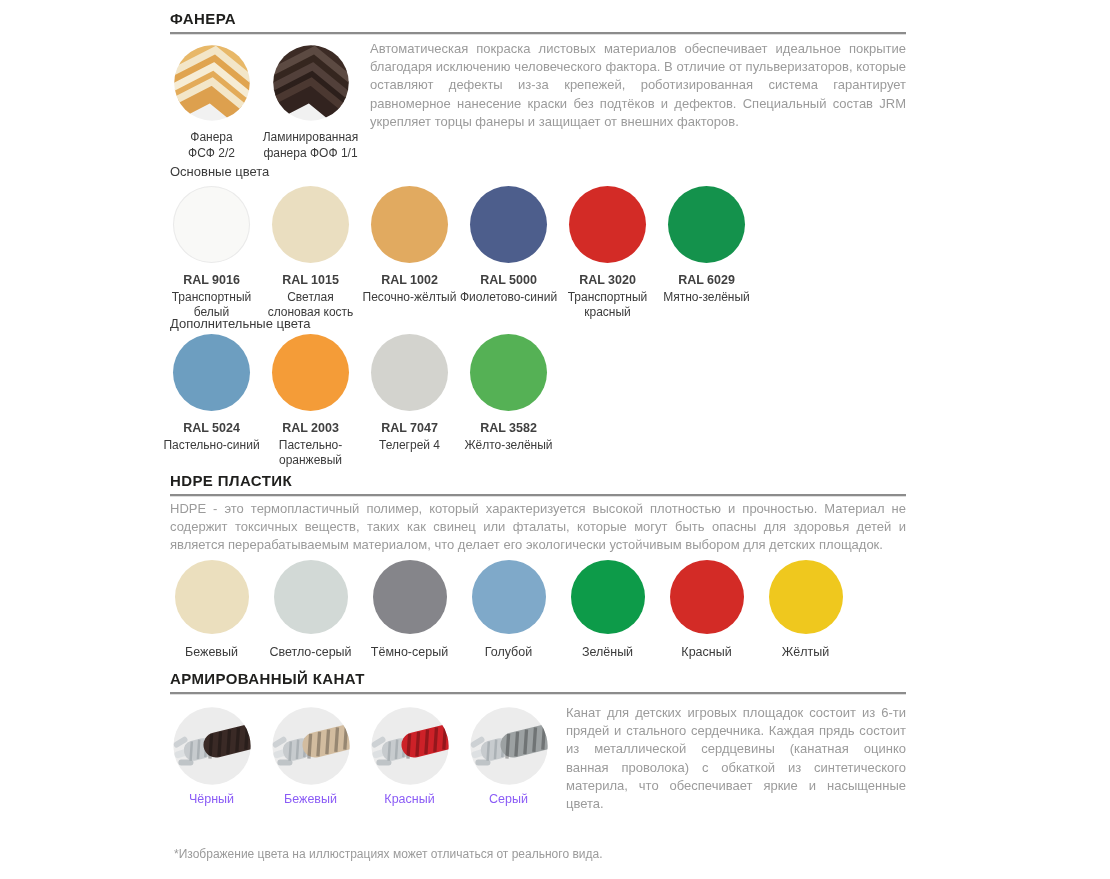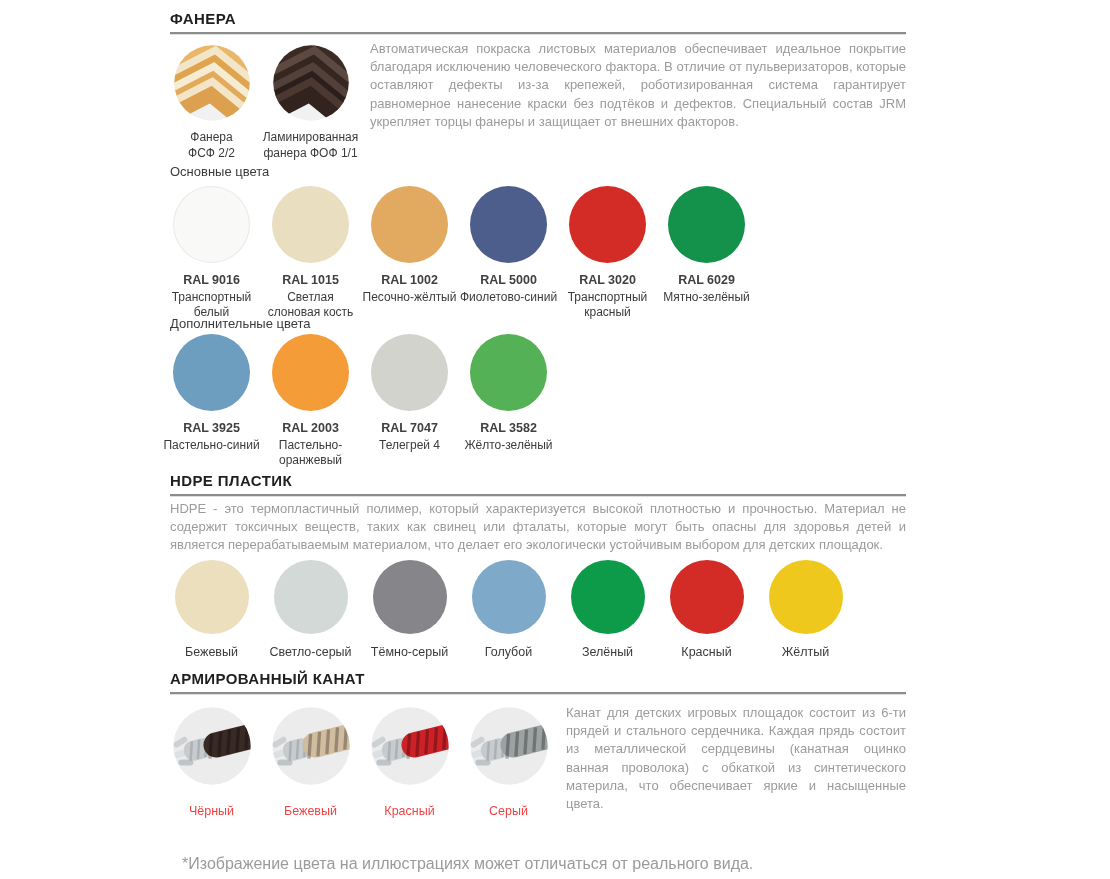--- a/index.html
+++ b/index.html
@@ -32,24 +32,24 @@
   .swatch-circle{width:77px;height:77px;border-radius:50%;margin:0 auto;}
   .swatch-circle.small{width:74px;height:74px;}
   .swatch-circle.outline{box-shadow:inset 0 0 0 1px #EAEAEA;}
   .swatch-code{margin-top:10px;font-size:12.5px;font-weight:bold;color:#404040;line-height:1.25;}
   .swatch-name{margin-top:1px;font-size:12px;color:#3B3B3B;line-height:1.3;}
   .swatch-name.solo{margin-top:10px;font-size:12.5px;}
 
   .ropes{width:396px;flex:none;display:flex;}
   .rope{width:99px;text-align:center;flex:none;}
   .rope-circle svg{display:block;margin:0 auto;}
-  .rope-name{margin-top:16px;font-size:12.5px;color:#ef4444;}
+  .rope-name{margin-top:4px;font-size:12.5px;color:#8b5cf6;}
   .rope-desc{flex:1;margin-left:8px;margin-top:0;}
 
-  .footnote{margin:12px;font-size:16px;color:#9B9B9B;}
+  .footnote{margin:4px;font-size:12px;color:#9B9B9B;}
 </style>
 </head>
 <body>
 
 <div class="page">
 
   <div class="abs" style="top:10px">
     <h2 class="section-title">ФАНЕРА</h2>
     <div class="section-rule"></div>
   </div>
@@ -141,21 +141,21 @@
       <div class="swatch-code">RAL 6029</div>
       <div class="swatch-name">Мятно-зелёный</div>
     </div>
   </div>
 
   <div class="abs swatch-group-label" style="top:316px">Дополнительные цвета</div>
 
   <div class="abs flex-offset" style="top:334px">
     <div class="swatch">
       <div class="swatch-circle" style="background-color: rgb(109, 158, 192);"></div>
-      <div class="swatch-code">RAL 3925</div>
+      <div class="swatch-code">RAL 5024</div>
       <div class="swatch-name">Пастельно-синий</div>
     </div>
     <div class="swatch">
       <div class="swatch-circle" style="background-color: rgb(244, 156, 56);"></div>
       <div class="swatch-code">RAL 2003</div>
       <div class="swatch-name">Пастельно-оранжевый</div>
     </div>
     <div class="swatch">
       <div class="swatch-circle" style="background-color: rgb(211, 211, 206);"></div>
       <div class="swatch-code">RAL 7047</div>

